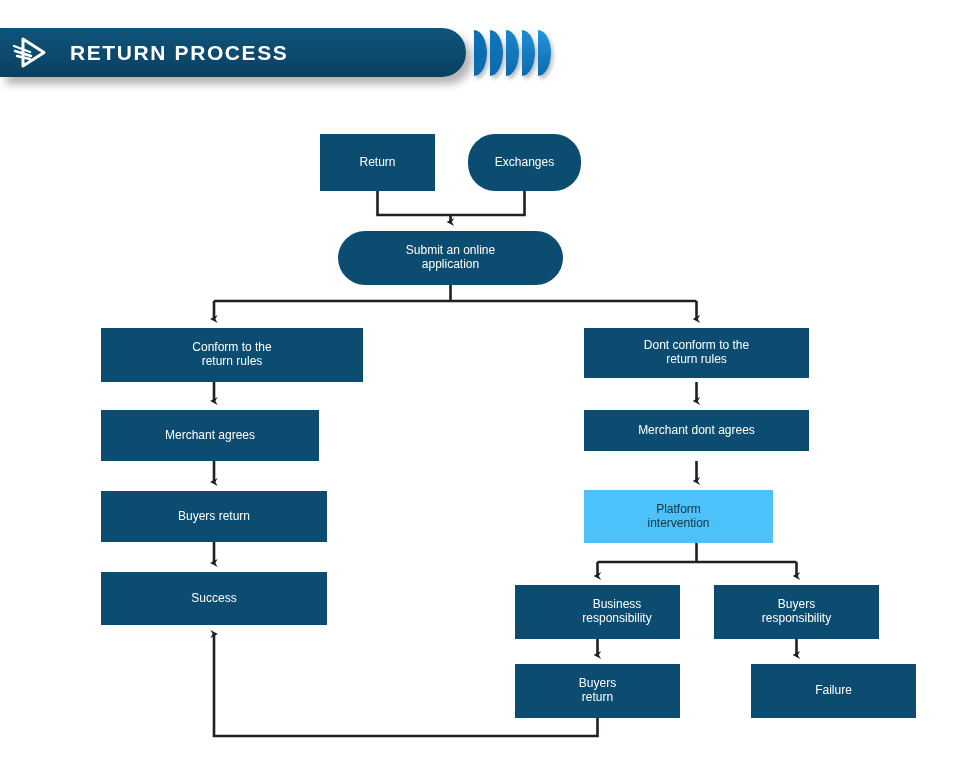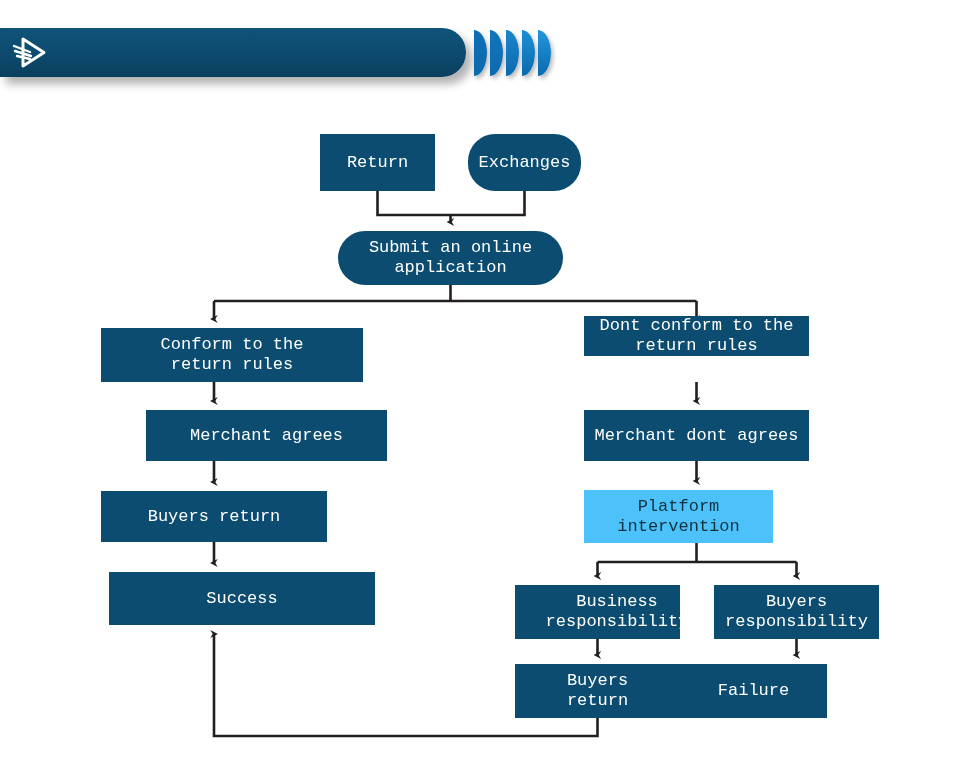--- a/index.html
+++ b/index.html
@@ -95,36 +95,36 @@
   .node-dark {
     background: #0b4c70;
     color: #ffffff;
   }
   .node-light {
     background: #4dc2fa;
     color: #12323f;
   }
   .node-label {
     white-space: pre-line;
-    font-size: 17px;
-    font-family: Liberation Mono, monospace;
+    font-size: 12px;
   }
 </style>
 </head>
 <body>
 
 <div id="header-banner">
   <span id="header-logo">
     <svg width="42" height="42" viewBox="0 0 42 42" aria-hidden="true">
       <path d="M13 7 L34 20.5 L13 34 Z" fill="none" stroke="#ffffff" stroke-width="3" stroke-linejoin="round"></path>
       <path d="M4 14 L20 20" stroke="#ffffff" stroke-width="2.4" stroke-linecap="round"></path>
       <path d="M5 19 L21 24" stroke="#ffffff" stroke-width="2.4" stroke-linecap="round"></path>
       <path d="M7 24 L20 27" stroke="#ffffff" stroke-width="2.4" stroke-linecap="round"></path>
     </svg>
   </span>
+  <span id="header-title">RETURN PROCESS</span>
 </div>
 
 <div id="header-stripes">
   <span class="stripe" style="background: linear-gradient(rgb(15, 111, 181) 0%, rgb(12, 106, 174) 100%);"></span>
   <span class="stripe" style="background: linear-gradient(rgb(17, 118, 189) 0%, rgb(12, 106, 174) 100%);"></span>
   <span class="stripe" style="background: linear-gradient(rgb(26, 133, 204) 0%, rgb(12, 106, 174) 100%);"></span>
   <span class="stripe" style="background: linear-gradient(rgb(28, 142, 214) 0%, rgb(12, 106, 174) 100%);"></span>
   <span class="stripe" style="background: linear-gradient(rgb(34, 149, 221) 0%, rgb(12, 106, 174) 100%);"></span>
 </div>
 
@@ -164,49 +164,49 @@
         <span class="node-label">Exchanges</span>
       </div>
       <div class="node node-dark" style="left: 338px; top: 231px; width: 225px; height: 54px; border-radius: 27px;">
         <span class="node-label">Submit an online
 application</span>
       </div>
       <div class="node node-dark" style="left: 101px; top: 328px; width: 262px; height: 54px;">
         <span class="node-label">Conform to the
 return rules</span>
       </div>
-      <div class="node node-dark" style="left: 101px; top: 410px; width: 241px; height: 51px; margin-left: 45px;">
+      <div class="node node-dark" style="left: 101px; top: 410px; width: 218px; height: 51px;">
         <span class="node-label">Merchant agrees</span>
       </div>
       <div class="node node-dark" style="left: 101px; top: 491px; width: 226px; height: 51px;">
         <span class="node-label">Buyers return</span>
       </div>
-      <div class="node node-dark" style="left: 101px; top: 572px; width: 266px; height: 53px; margin-left: 8px;">
+      <div class="node node-dark" style="left: 101px; top: 572px; width: 226px; height: 53px;">
         <span class="node-label">Success</span>
       </div>
-      <div class="node node-dark" style="left: 584px; top: 316px; width: 225px; height: 40px;">
+      <div class="node node-dark" style="left: 584px; top: 328px; width: 225px; height: 50px;">
         <span class="node-label">Dont conform to the
 return rules</span>
       </div>
-      <div class="node node-dark" style="left: 584px; top: 410px; width: 225px; height: 51px;">
+      <div class="node node-dark" style="left: 584px; top: 410px; width: 225px; height: 41px;">
         <span class="node-label">Merchant dont agrees</span>
       </div>
       <div class="node node-light" style="left: 584px; top: 490px; width: 189px; height: 53px;">
         <span class="node-label">Platform
 intervention</span>
       </div>
       <div class="node node-dark" style="left: 515px; top: 585px; width: 165px; height: 54px; padding-left: 45px;">
         <span class="node-label">Business
 responsibility</span>
       </div>
       <div class="node node-dark" style="left: 714px; top: 585px; width: 165px; height: 54px;">
         <span class="node-label">Buyers
 responsibility</span>
       </div>
       <div class="node node-dark" style="left: 515px; top: 664px; width: 165px; height: 54px;">
         <span class="node-label">Buyers
 return</span>
       </div>
-      <div class="node node-dark" style="left: 680px; top: 664px; width: 147px; height: 54px;">
+      <div class="node node-dark" style="left: 751px; top: 664px; width: 165px; height: 54px;">
         <span class="node-label">Failure</span>
       </div>
     </div>
 </div>
 
 </body></html>

